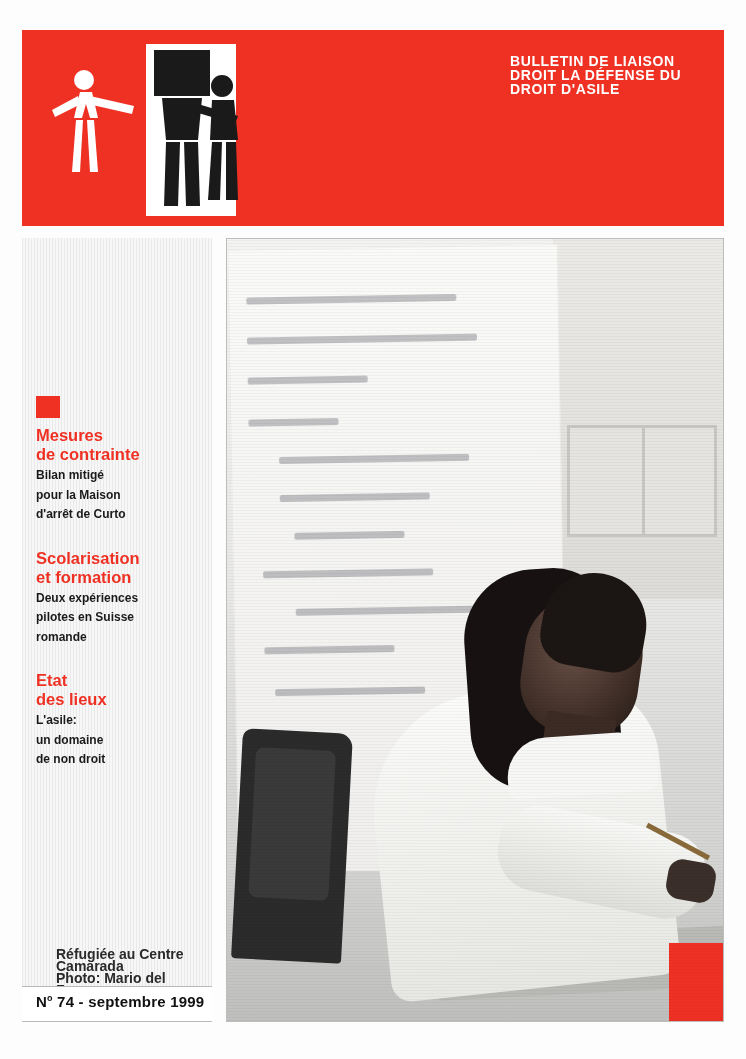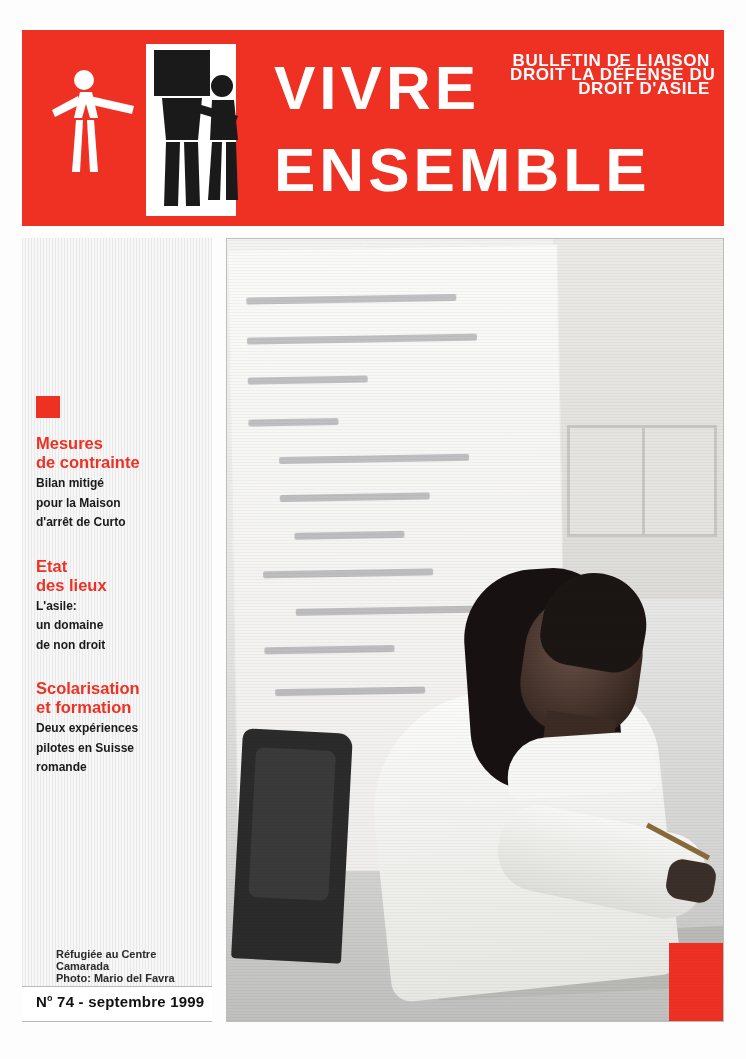--- a/index.html
+++ b/index.html
@@ -52,23 +52,23 @@
     letter-spacing: 4px;
     margin: 0;
     white-space: nowrap;
   }
   .title-line.second { margin-top: 18px; }
 
   .subtitle {
     position: absolute;
     right: 14px; top: 24px;
     width: 200px;
-    text-align: right;
+    text-align: left;
     color: #ffffff;
-    font-size: 17px;
+    font-size: 14px;
     font-weight: bold;
     line-height: 14px;
     letter-spacing: 0.6px;
   }
   .subtitle div { white-space: nowrap; }
 
   
   .sidebar {
     position: absolute;
     left: 22px; top: 238px;
@@ -80,21 +80,21 @@
     border: 0;
   }
   .red-square {
     position: absolute;
     left: 14px; top: 158px;
     width: 24px; height: 22px;
     background: #ef3124;
   }
   .toc {
     position: absolute;
-    left: 14px; top: 196px;
+    left: 14px; top: 188px;
     width: 166px;
   }
   .toc-item { margin-bottom: 24px; }
   .toc-head {
     color: #ef3124;
     font-weight: bold;
     font-size: 16.5px;
     line-height: 19px;
     margin: 0;
   }
@@ -103,21 +103,21 @@
     font-weight: bold;
     font-size: 12px;
     line-height: 19.5px;
     margin: 2px 0 0 0;
   }
   .credit {
     position: absolute;
     left: 34px; top: 710px;
     width: 150px;
     color: #2a2a2a;
-    font-size: 11px;
+    font-size: 14px;
     line-height: 12px;
     font-weight: bold;
   }
   .issue-bar {
     position: absolute;
     left: 0px; top: 748px;
     width: 190px; height: 36px;
     background: #ffffff;
     border-top: 1px solid #b9b9b9;
     border-bottom: 1px solid #b9b9b9;
@@ -329,24 +329,20 @@
 
         <g fill="#1a1a1a">
           <circle cx="180" cy="42" r="11"></circle>
           <path d="M170 56 L192 56 L196 96 L168 96 Z"></path>
           <path d="M170 98 L180 98 L178 156 L166 156 Z"></path>
           <path d="M184 98 L194 98 L196 156 L184 156 Z"></path>
         </g>
       </svg>
     </div>
 
-    <div class="title-wrap">
-      <div class="title-line">VIVRE</div>
-      <div class="title-line second">ENSEMBLE</div>
-    </div>
 
     <div class="subtitle">
       <div>BULLETIN DE LIAISON</div>
       <div>DROIT LA DÉFENSE DU</div>
       <div>DROIT D'ASILE</div>
     </div>
   </div>
 
   <div class="sidebar">
 
@@ -361,39 +357,39 @@
         </div>
         <div class="toc-body">
           <span>Bilan mitigé</span><br>
           <span>pour la Maison</span><br>
           <span>d'arrêt de Curto</span>
         </div>
       </div>
 
       <div class="toc-item">
         <div class="toc-head">
+          <span>Scolarisation</span><br>
+          <span>et formation</span>
+        </div>
+        <div class="toc-body">
+          <span>Deux expériences</span><br>
+          <span>pilotes en Suisse</span><br>
+          <span>romande</span>
+        </div>
+      </div>
+
+      <div class="toc-item">
+        <div class="toc-head">
           <span>Etat</span><br>
           <span>des lieux</span>
         </div>
         <div class="toc-body">
           <span>L'asile:</span><br>
           <span>un domaine</span><br>
           <span>de non droit</span>
-        </div>
-      </div>
-
-      <div class="toc-item">
-        <div class="toc-head">
-          <span>Scolarisation</span><br>
-          <span>et formation</span>
-        </div>
-        <div class="toc-body">
-          <span>Deux expériences</span><br>
-          <span>pilotes en Suisse</span><br>
-          <span>romande</span>
         </div>
       </div>
 
     </div>
 
     <div class="credit">
       <div>Réfugiée au Centre Camarada</div>
       <div>Photo: Mario del Favra</div>
     </div>
 

